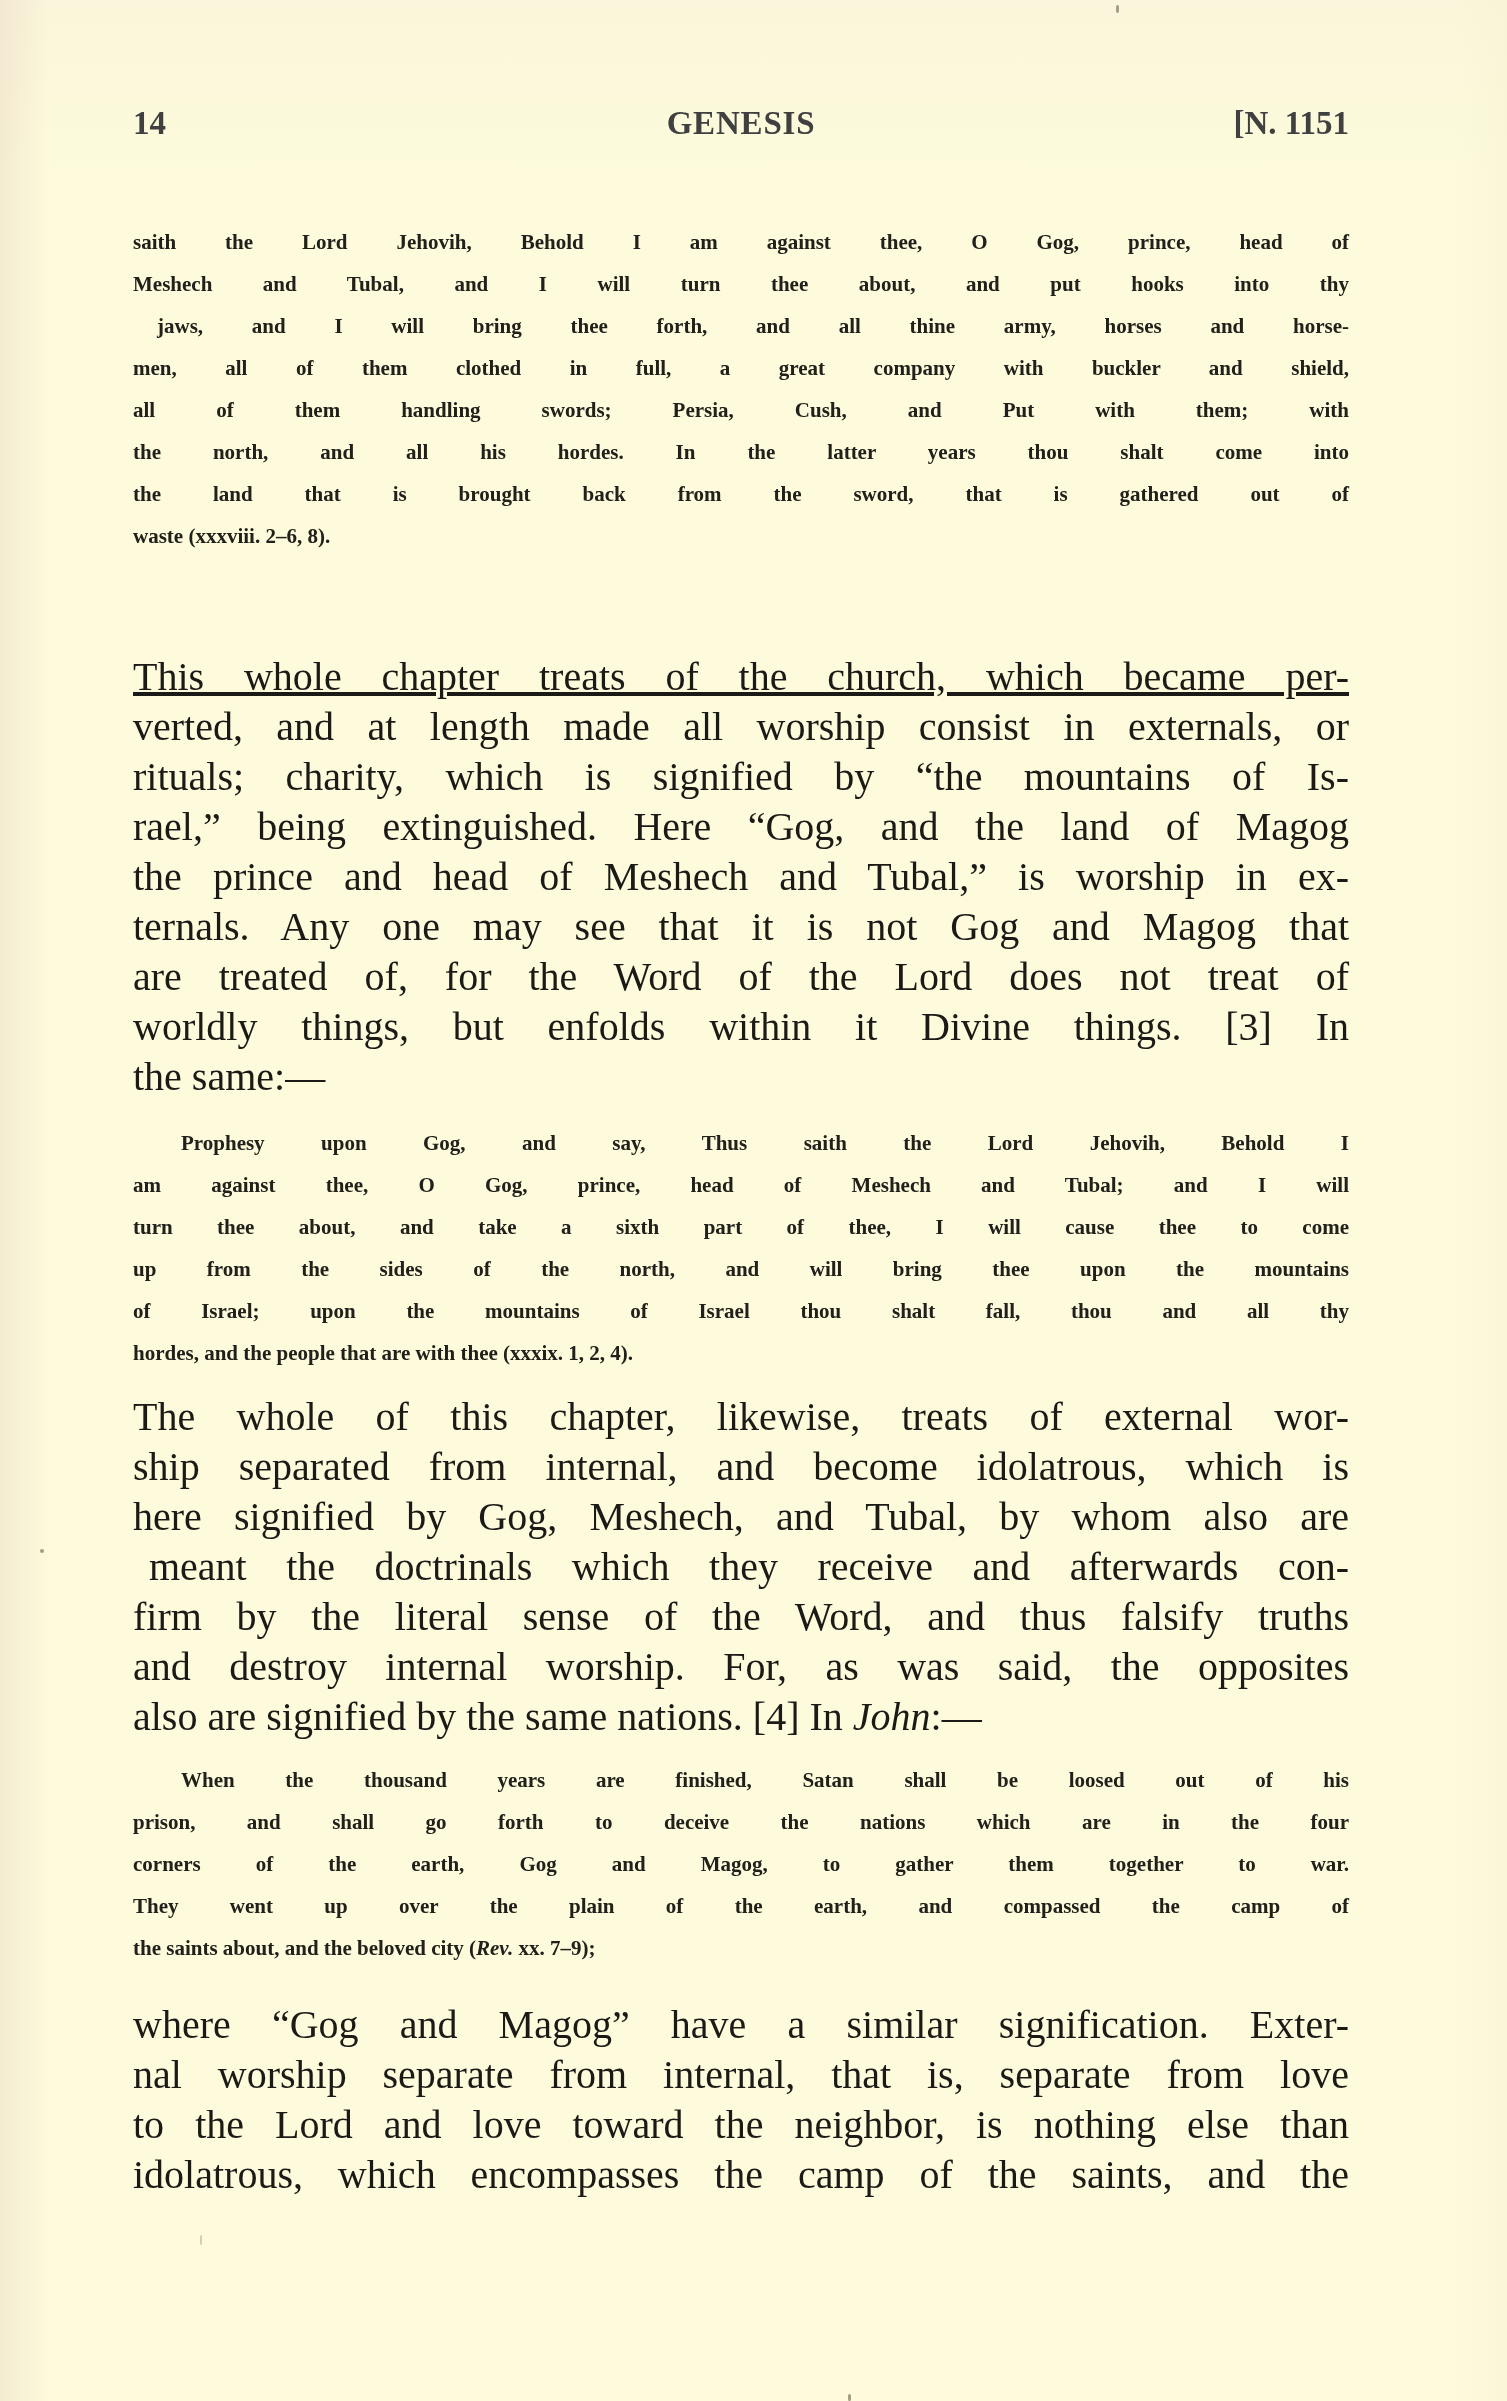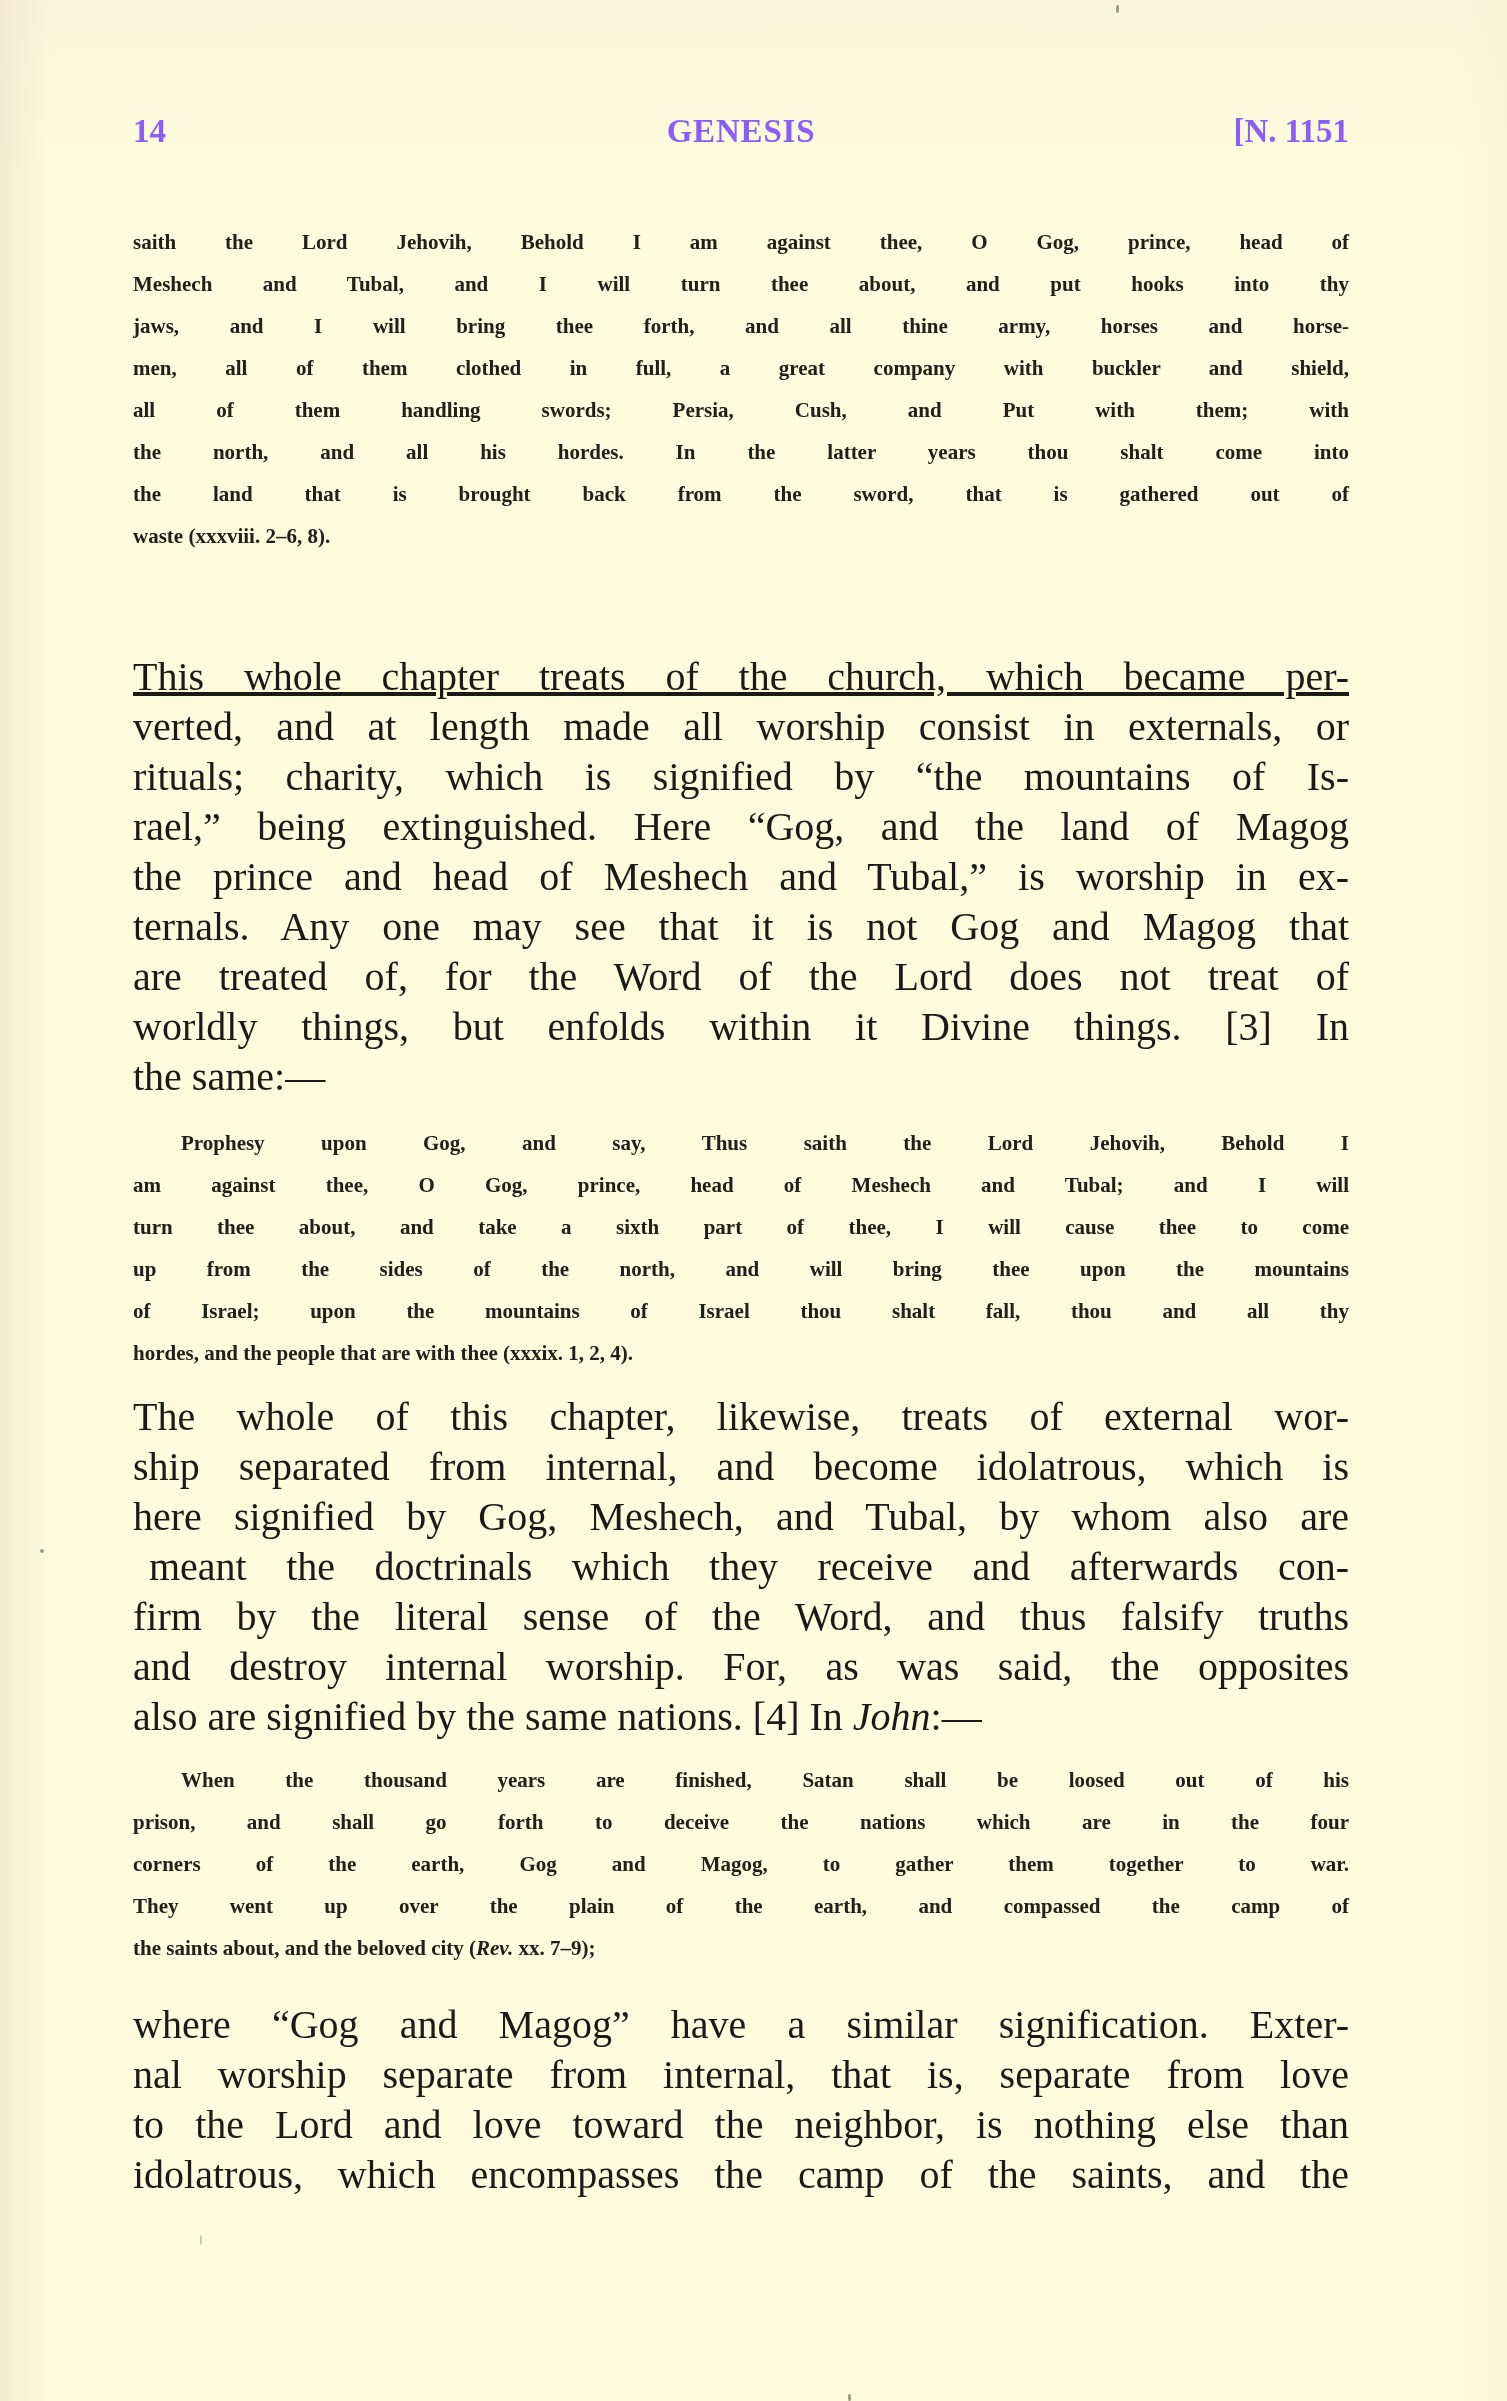--- a/index.html
+++ b/index.html
@@ -18,28 +18,28 @@
       position: relative;
       overflow: hidden;
     }
     .page {
       position: absolute;
       left: 0; top: 0;
       width: 1507px; height: 2401px;
     }
     .running-head {
       position: absolute;
-      top: 113px;
+      top: 105px;
       left: 133px;
       width: 1216px;
       height: 50px;
       font-family: "Liberation Serif", serif;
       font-weight: bold;
       font-size: 33px;
-      color: #8b5cf6;
+      color: #404040;
     }
     .running-head .pnum { position: absolute; left: 0; top: 0; }
     .running-head .title { position: absolute; left: 0; width: 100%; text-align: center; top: 0; letter-spacing: 0.8px; }
     .running-head .ref { position: absolute; right: 0; top: 0; }
 
     .block {
       position: absolute;
       left: 133px;
       width: 1216px;
     }
@@ -85,21 +85,21 @@
 
   <div class="running-head">
     <span class="pnum">14</span>
     <span class="title">GENESIS</span>
     <span class="ref">[N. 1151</span>
   </div>
 
   <div class="block small" id="q1">
     <span class="line"><span style="display: inline;">saith the Lord Jehovih, Behold I am against thee, O Gog, prince, head of</span></span>
     <span class="line"><span style="display: inline;">Meshech and Tubal, and I will turn thee about, and put hooks into thy</span></span>
-    <span class="line"><span style="display: inline;">jaws, and I will bring thee forth, and all thine army, horses and horse-</span></span>
+    <span class="line"><span style="display: inline; margin-left: 24px;">jaws, and I will bring thee forth, and all thine army, horses and horse-</span></span>
     <span class="line"><span style="display: inline;">men, all of them clothed in full, a great company with buckler and shield,</span></span>
     <span class="line"><span style="display: inline;">all of them handling swords; Persia, Cush, and Put with them; with</span></span>
     <span class="line"><span style="display: inline;">the north, and all his hordes.  In the latter years thou shalt come into</span></span>
     <span class="line"><span style="display: inline;">the land that is brought back from the sword, that is gathered out of</span></span>
     <span class="line last"><span style="display: inline;">waste (xxxviii. 2–6, 8).</span></span>
   </div>
 
   <div class="block large" id="p1">
     <span class="line"><span style="display: inline; text-decoration: underline;">This whole chapter treats of the church, which became per-</span></span>
     <span class="line"><span style="display: inline;">verted, and at length made all worship consist in externals, or</span></span>

